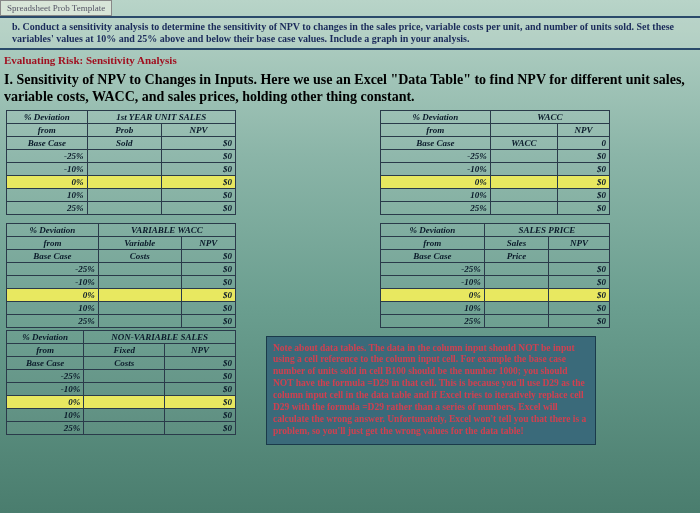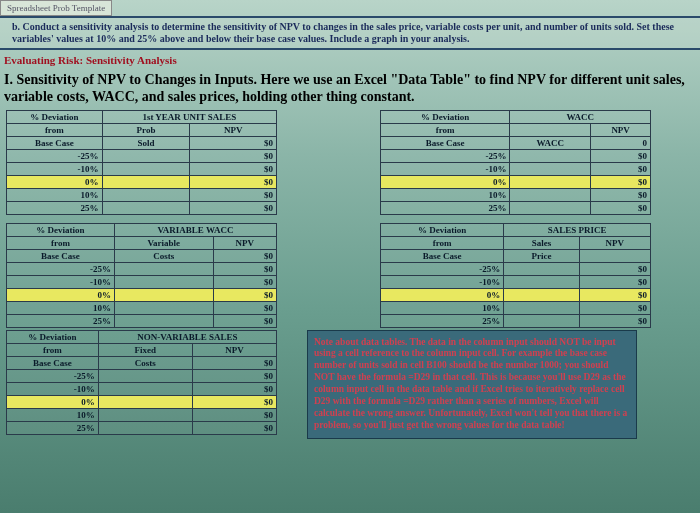--- a/index.html
+++ b/index.html
@@ -46,21 +46,22 @@
   .tables-area {
     padding: 2px 6px;
     display: grid;
     grid-template-columns: 1fr 1fr;
     column-gap: 60px;
     row-gap: 8px;
   }
   table.data {
     border-collapse: collapse;
     font-size: 9px;
-    width: 271px;
+    width: 230px;
+    font-style: italic;
   }
   table.data td, table.data th {
     border: 1px solid #2a3a4a;
     padding: 1px 3px;
     text-align: center;
     height: 13px;
     background: rgba(255,255,255,0.05);
     color: #0a1a2a;
     font-weight: bold;
   }
@@ -68,20 +69,21 @@
   table.data .r { text-align: right; }
   .hl-yellow td { background: #e8e860 !important; }
   .note-box {
     background: #3a6a7a;
     color: #d04050;
     font-weight: bold;
     font-size: 9.5px;
     padding: 6px;
     border: 1px solid #1a3a4a;
     line-height: 1.25;
+    margin-top: 6px;
     width: 330px;
   }
   .bottom-row { display:flex; align-items:flex-start; gap:30px; padding:0 6px; }
 </style>
 </head>
 <body>
 
 
 
 <div class="tab">Spreadsheet Prob Template</div>

